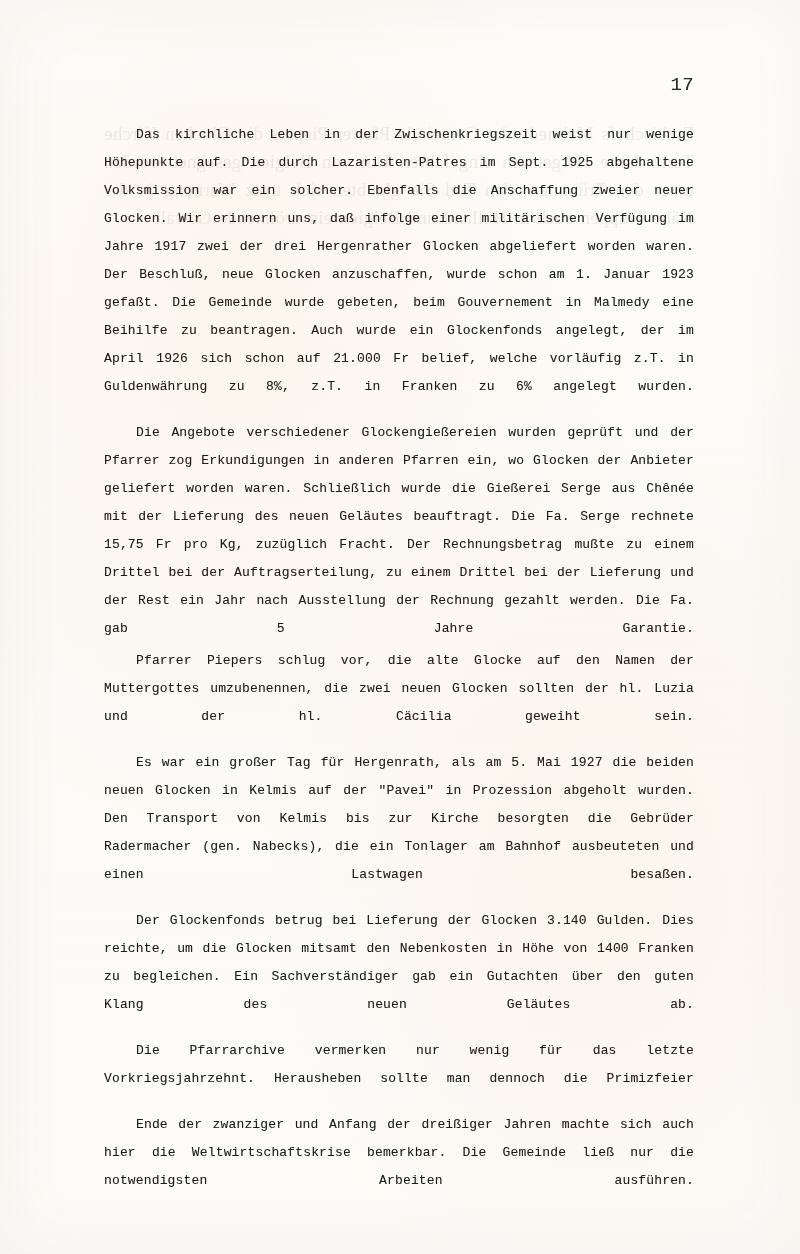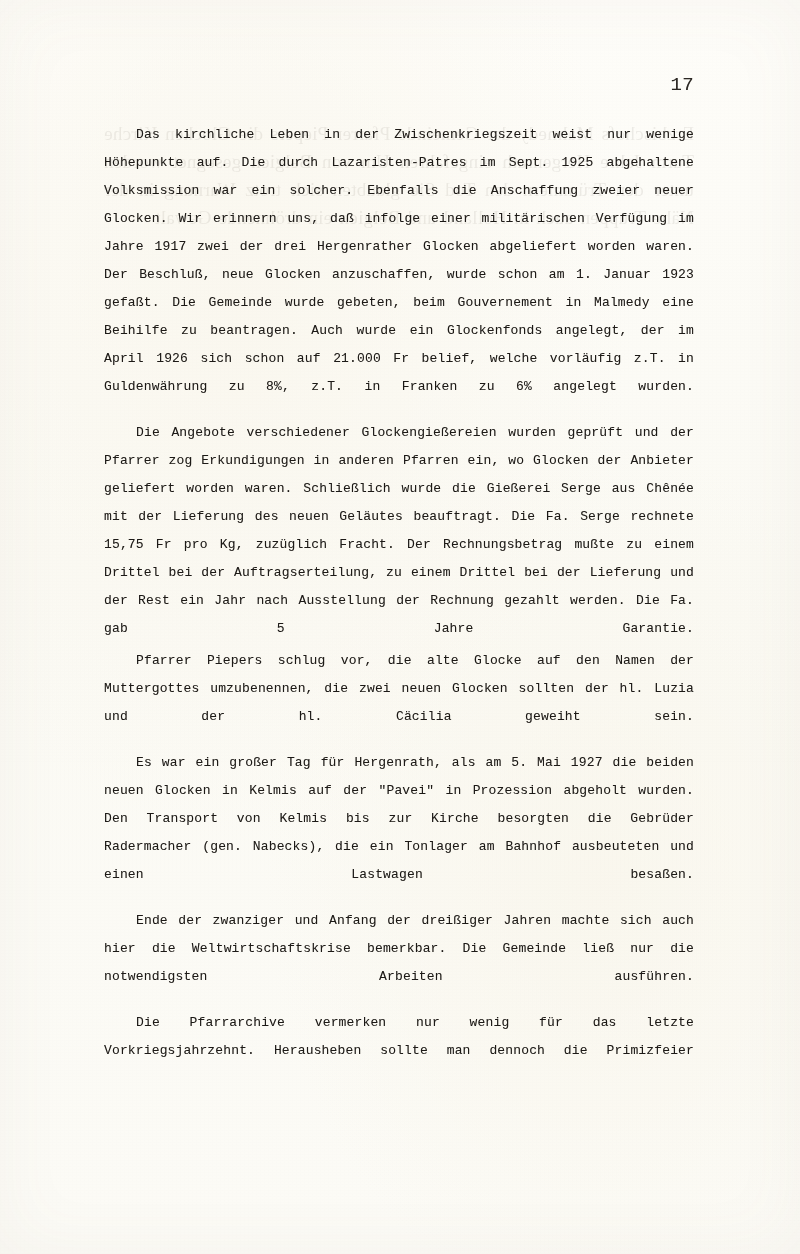--- a/index.html
+++ b/index.html
@@ -120,22 +120,23 @@
     <div class="page-number">17</div>
 
     <p class="para full-justify">Das kirchliche Leben in der Zwischenkriegszeit weist nur wenige Höhepunkte auf. Die durch Lazaristen-Patres im Sept. 1925 abgehaltene Volksmission war ein solcher. Ebenfalls die Anschaffung zweier neuer Glocken. Wir erinnern uns, daß infolge einer militärischen Verfügung im Jahre 1917 zwei der drei Hergenrather Glocken abgeliefert worden waren. Der Beschluß, neue Glocken anzuschaffen, wurde schon am 1. Januar 1923 gefaßt. Die Gemeinde wurde gebeten, beim Gouvernement in Malmedy eine Beihilfe zu beantragen. Auch wurde ein Glockenfonds angelegt, der im April 1926 sich schon auf 21.000 Fr belief, welche vorläufig z.T. in Guldenwährung zu 8%, z.T. in Franken zu 6% angelegt wurden.</p>
 
     <p class="para gap full-justify">Die Angebote verschiedener Glockengießereien wurden geprüft und der Pfarrer zog Erkundigungen in anderen Pfarren ein, wo Glocken der Anbieter geliefert worden waren. Schließlich wurde die Gießerei Serge aus Chênée mit der Lieferung des neuen Geläutes beauftragt. Die Fa. Serge rechnete 15,75 Fr pro Kg, zuzüglich Fracht. Der Rechnungsbetrag mußte zu einem Drittel bei der Auftragserteilung, zu einem Drittel bei der Lieferung und der Rest ein Jahr nach Ausstellung der Rechnung gezahlt werden. Die Fa. gab 5 Jahre Garantie.</p>
 
     <p class="para nogap full-justify">Pfarrer Piepers schlug vor, die alte Glocke auf den Namen der Muttergottes umzubenennen, die zwei neuen Glocken sollten der hl. Luzia und der hl. Cäcilia geweiht sein.</p>
 
     <p class="para gap full-justify">Es war ein großer Tag für Hergenrath, als am 5. Mai 1927 die beiden neuen Glocken in Kelmis auf der "Pavei" in Prozession abgeholt wurden. Den Transport von Kelmis bis zur Kirche besorgten die Gebrüder Radermacher (gen. Nabecks), die ein Tonlager am Bahnhof ausbeuteten und einen Lastwagen besaßen.</p>
 
+    <p class="para gap full-justify">Der Glockenfonds betrug bei Lieferung der Glocken 3.140 Gulden. Dies reichte, um die Glocken mitsamt den Nebenkosten in Höhe von 1400 Franken zu begleichen. Ein Sachverständiger gab ein Gutachten über den guten Klang des neuen Geläutes ab.</p>
+
+    <p class="para gap full-justify">Die Pfarrarchive vermerken nur wenig für das letzte Vorkriegsjahrzehnt. Herausheben sollte man dennoch die Primizfeier</p>
 
     <p class="para gap full-justify">Ende der zwanziger und Anfang der dreißiger Jahren machte sich auch hier die Weltwirtschaftskrise bemerkbar. Die Gemeinde ließ nur die notwendigsten Arbeiten ausführen.</p>
-
-    <p class="para gap full-justify">Die Pfarrarchive vermerken nur wenig für das letzte Vorkriegsjahrzehnt. Herausheben sollte man dennoch die Primizfeier</p>
 
   </div>
 
   <div id="grain"></div>
   <div id="vignette"></div>
 </div>
 
 </body></html>

